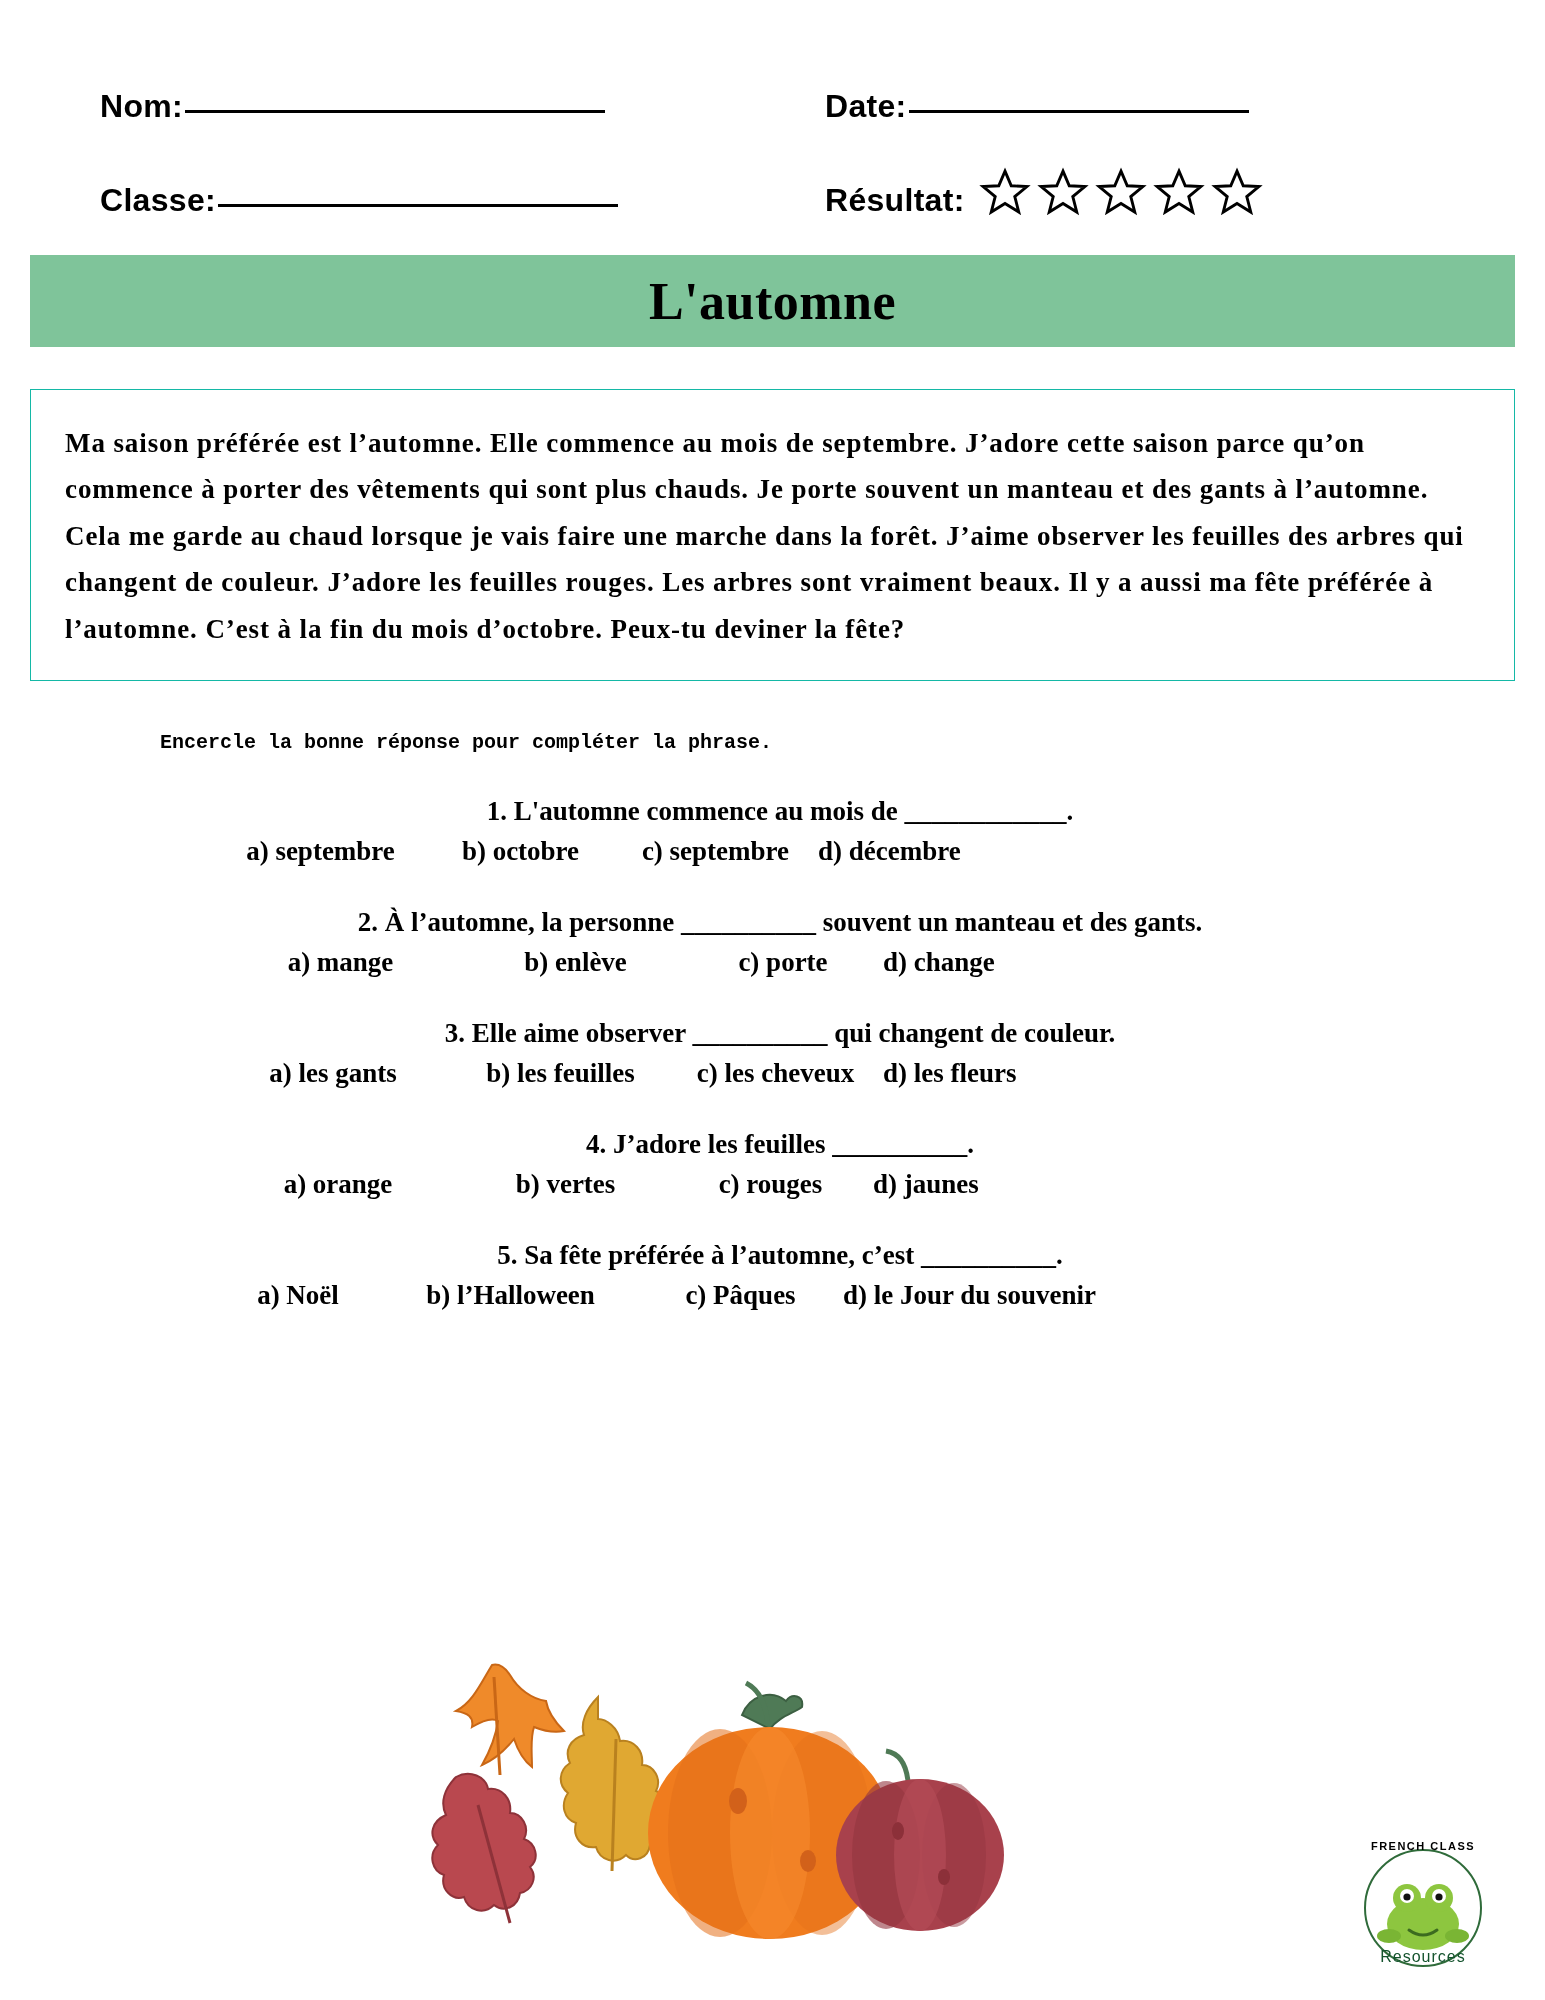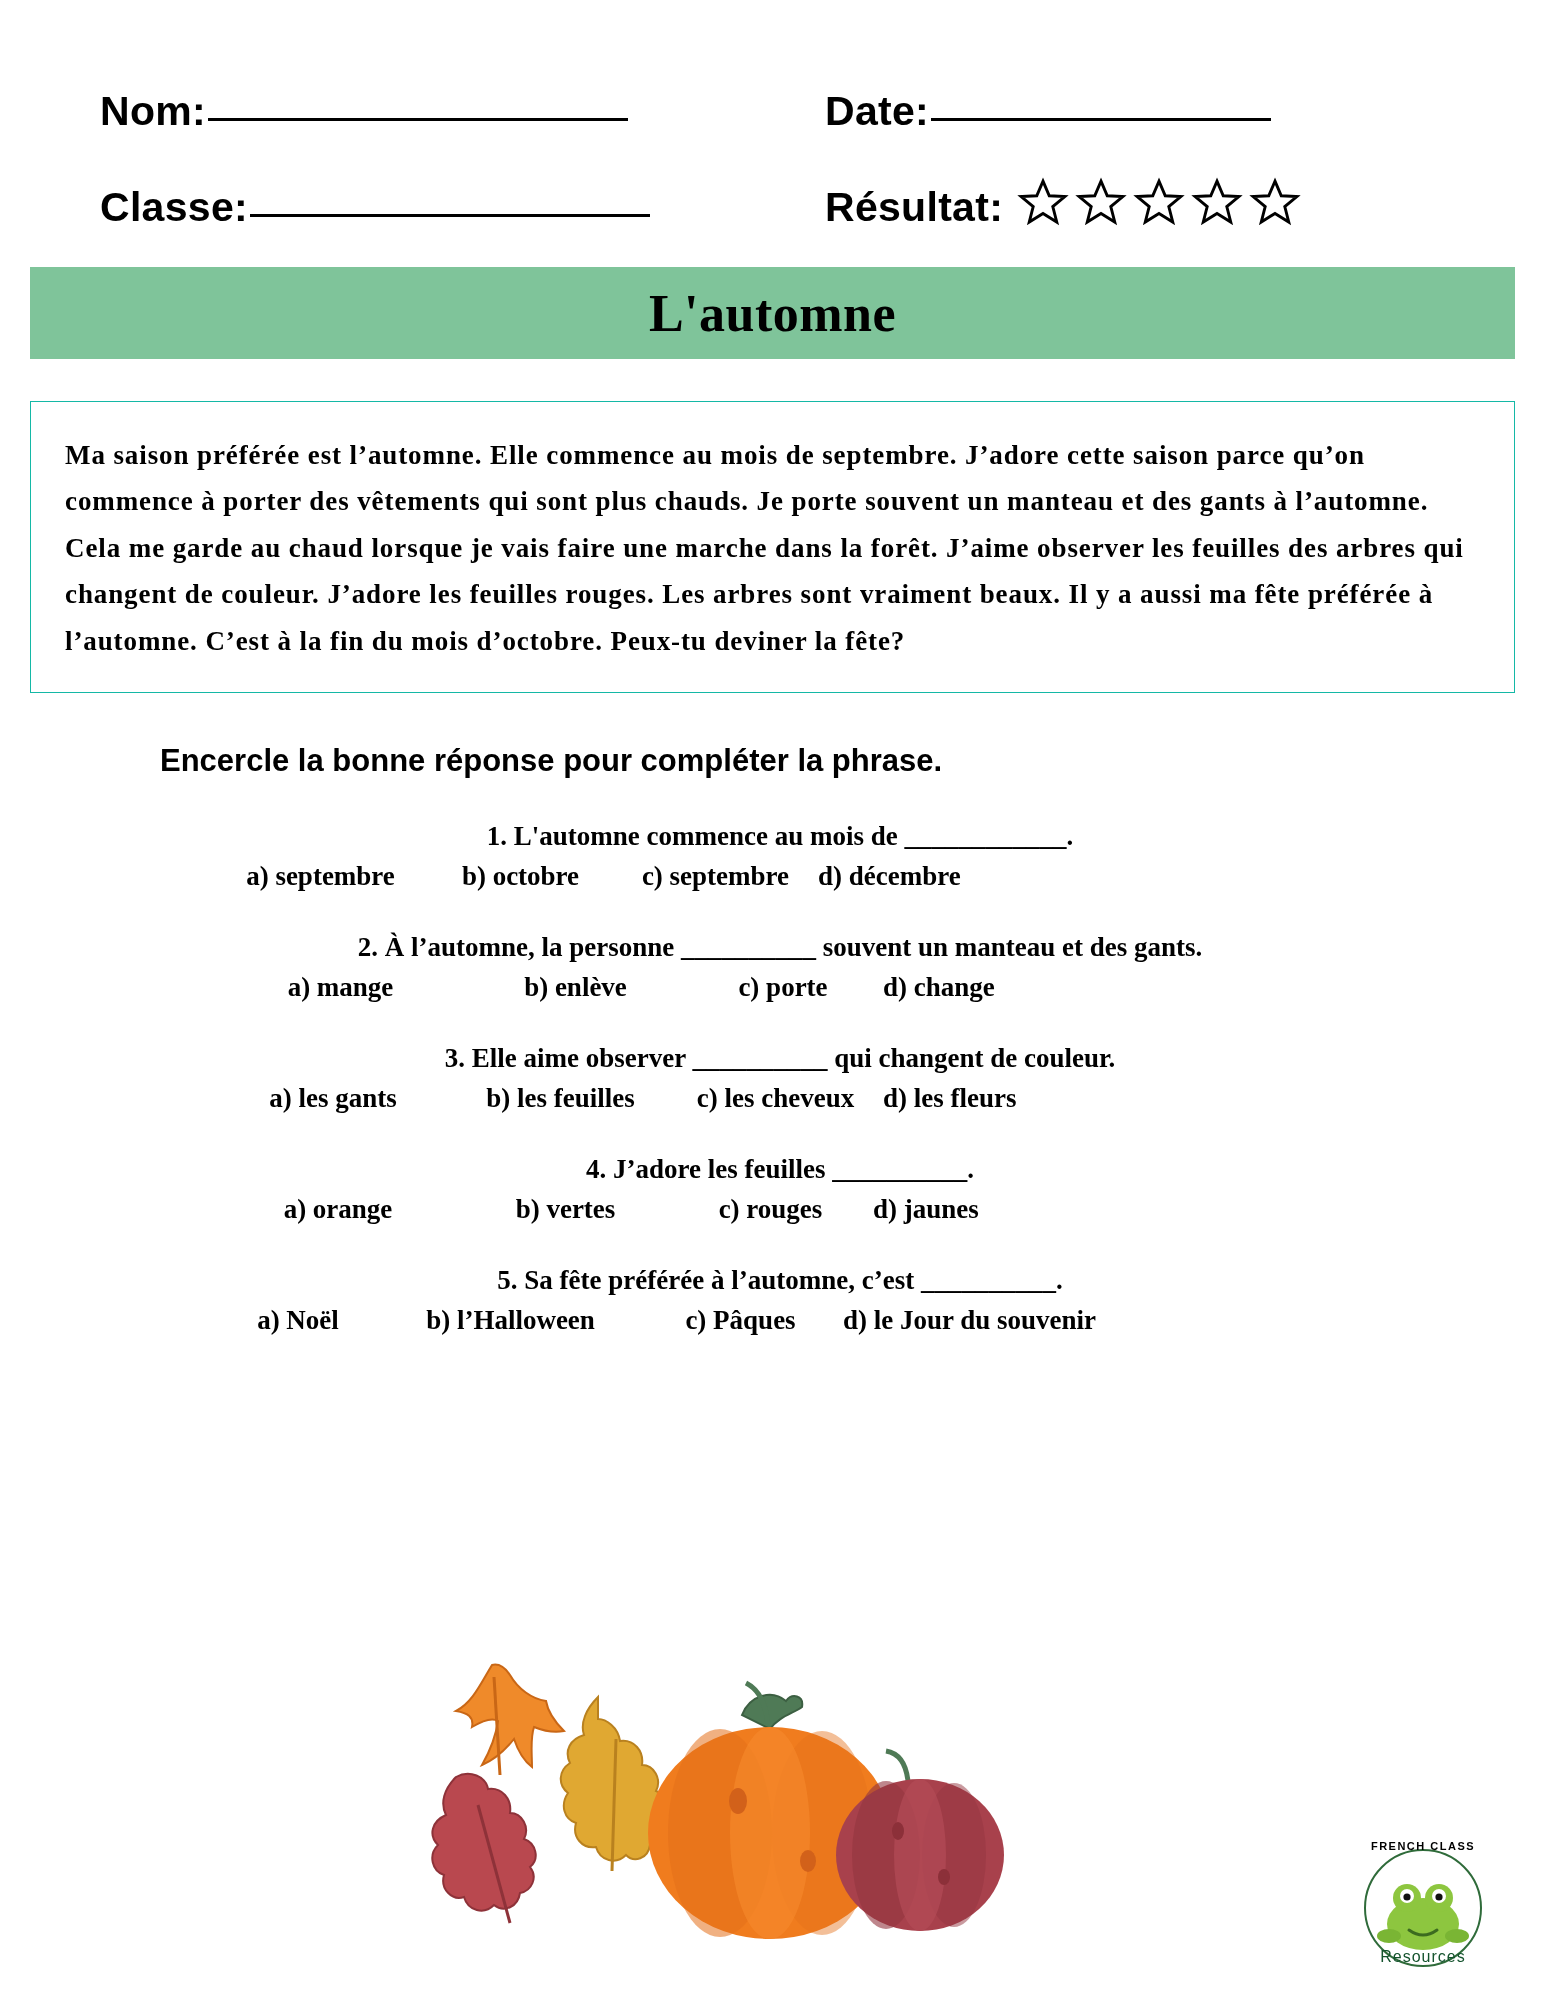--- a/index.html
+++ b/index.html
@@ -32,21 +32,21 @@
     display: flex;
     align-items: baseline;
     justify-content: flex-start;
     margin-bottom: 36px;
   }
   .field {
     display: flex;
     align-items: baseline;
     font-family: "Liberation Sans", sans-serif;
     font-weight: bold;
-    font-size: 41px;
+    font-size: 32px;
     letter-spacing: 0.3px;
   }
   .field-label {
     white-space: nowrap;
   }
   .blank-line {
     display: inline-block;
     border-bottom: 3px solid #000;
     height: 1px;
     margin-left: 2px;
@@ -100,23 +100,23 @@
     font-weight: bold;
     font-size: 27px;
     line-height: 1.72;
     letter-spacing: 0.9px;
     text-align: left;
   }
 
   
   .instruction {
     margin: 50px 0 0 160px;
-    font-family: Liberation Sans, sans-serif;
-    font-weight: bold;
-    font-size: 31px;
+    font-family: Liberation Mono, monospace;
+    font-weight: bold;
+    font-size: 20px;
   }
 
   
   .questions {
     margin: 42px 0 0 155px;
     width: 1250px;
   }
   .question {
     margin-bottom: 40px;
     text-align: center;

